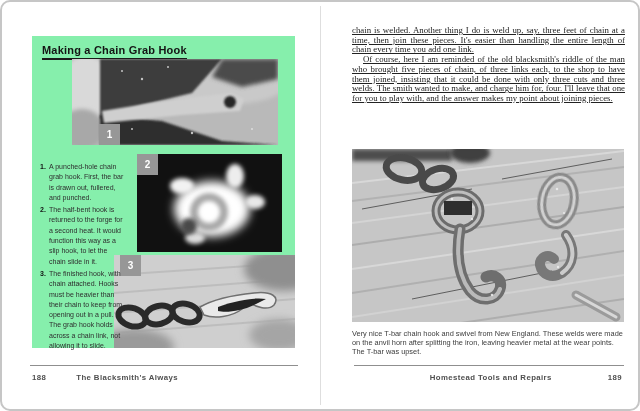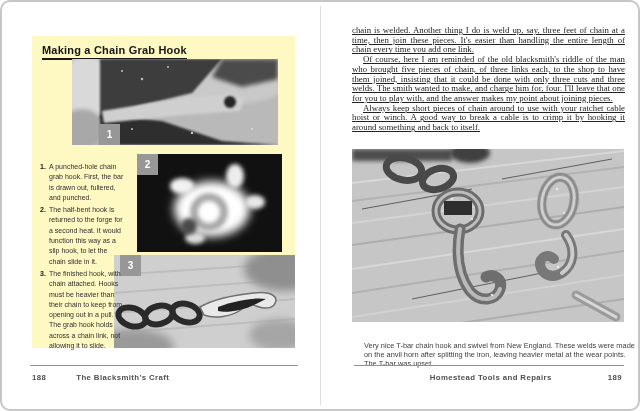--- a/index.html
+++ b/index.html
@@ -4,21 +4,21 @@
 <style>
   html,body{margin:0;padding:0;background:#ffffff;}
   .spread{
     position:relative;width:640px;height:411px;box-sizing:border-box;
     background:#fff;border:2px solid #c6c6c6;border-radius:10px;overflow:hidden;
     font-family:"Liberation Sans",sans-serif;
   }
   .spine{position:absolute;left:318px;top:4px;bottom:4px;width:1px;background:#dedede;}
 
   
-  .sidebar-box{position:absolute;left:30px;top:34px;width:263px;height:312px;background:#fef9c3;}
+  .sidebar-box{position:absolute;left:30px;top:34px;width:263px;height:312px;background:#86efac;}
   .sidebar-title{
     display:inline-block;margin:8px 0 0 10px;font-size:11px;font-weight:bold;color:#141414;
     border-bottom:2px solid #1a1a1a;padding-bottom:2px;letter-spacing:.2px;
   }
   .ph{position:absolute;overflow:hidden;background:#bbb;}
   .ph svg{display:block;}
   .photo1{left:40px;top:23px;width:206px;height:86px;}
   .photo2{left:105px;top:118px;width:145px;height:98px;}
   .photo3{left:82px;top:219px;width:181px;height:93px;}
   .badge{
@@ -48,21 +48,21 @@
   
   .bodytext{
     position:absolute;left:350px;top:24px;width:273px;
     font-family:"Liberation Serif",serif;font-size:8.8px;line-height:9.7px;
     color:#222;text-align:justify;
   }
   .bodytext p{margin:0;text-decoration:underline;}
   .bodytext p.indent{text-indent:11px;}
   .photo-right{left:350px;top:147px;width:272px;height:173px;}
   .caption-right{
-    position:absolute;left:350px;top:327px;width:272px;margin:12px;
+    position:absolute;left:350px;top:327px;width:272px;margin:0;
     font-size:7.4px;line-height:9px;color:#3c3c3c;
   }
 </style>
 </head>
 <body>
 
 <div class="spread">
 
   <div>
     <div class="sidebar-box">
@@ -166,31 +166,30 @@
         </li>
         <li>
           <span class="num">3.</span>
           <span>The finished hook, with chain attached. Hooks must be heavier than their chain to keep from opening out in a pull. The grab hook holds across a chain link, not allowing it to slide.</span>
         </li>
       </ol>
     </div>
 
     <div class="footer footer-left">
       <span class="pagenum">188</span>
-      <span class="section">The Blacksmith's Craft</span>
+      <span class="section">The Blacksmith's Always</span>
     </div>
   </div>
 
   <div class="spine"></div>
 
   <div>
     <div class="bodytext">
       <p>chain is welded. Another thing I do is weld up, say, three feet of chain at a time, then join these pieces. It's easier than handling the entire length of chain every time you add one link.</p>
       <p class="indent">Of course, here I am reminded of the old blacksmith's riddle of the man who brought five pieces of chain, of three links each, to the shop to have them joined, insisting that it could be done with only three cuts and three welds. The smith wanted to make, and charge him for, four. I'll leave that one for you to play with, and the answer makes my point about joining pieces.</p>
-      <p class="indent">Always keep short pieces of chain around to use with your ratchet cable hoist or winch. A good way to break a cable is to crimp it by hooking it around something and back to itself.</p>
     </div>
 
     <div class="ph photo-right">
       <svg width="272" height="173" viewBox="0 0 272 173">
         <defs>
           <filter id="b4" x="-40%" y="-40%" width="180%" height="180%">
               <feGaussianBlur stdDeviation="2"></feGaussianBlur>
             </filter>
           <filter id="b4s" x="-40%" y="-40%" width="180%" height="180%">
               <feGaussianBlur stdDeviation=".6"></feGaussianBlur>

